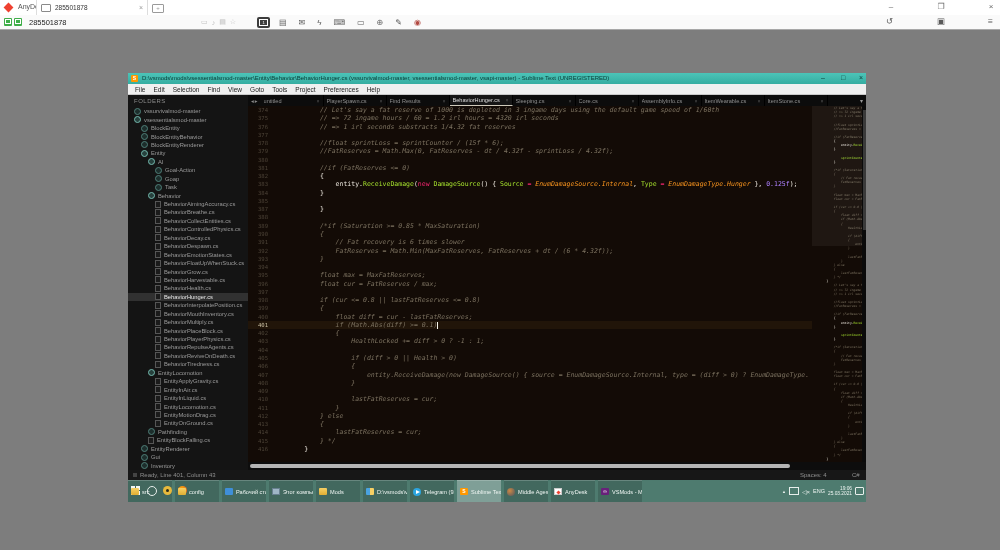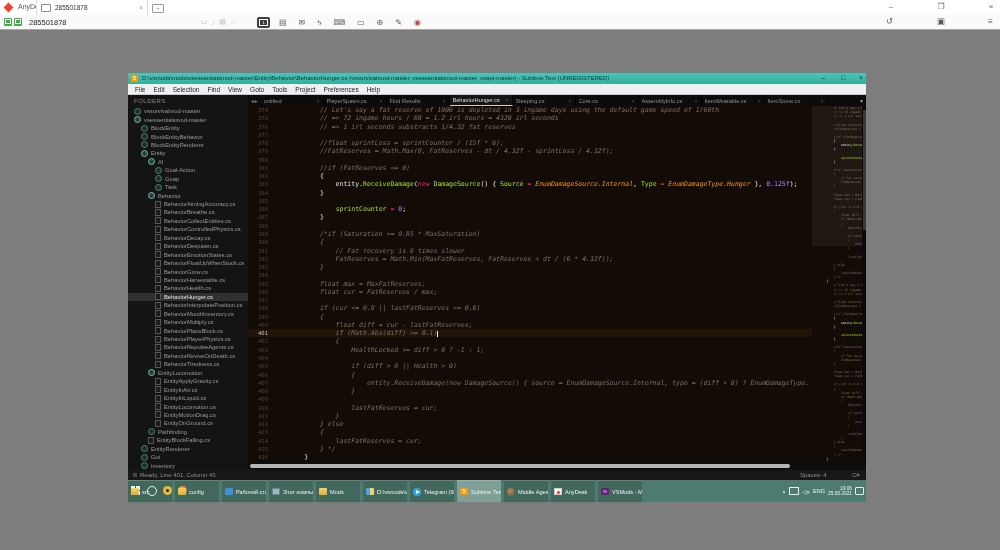--- a/index.html
+++ b/index.html
@@ -449,24 +449,20 @@
     </div>
     <div class="line">
       <span class="ln">384</span>
       <span class="lt"><span class="c-pl">            }</span></span>
     </div>
     <div class="line">
       <span class="ln">385</span>
       <span class="lt"><span class="c-pl"></span></span>
     </div>
     <div class="line">
-      <span class="ln">386</span>
-      <span class="lt"><span class="c-pl">                </span><span class="c-gr">sprintCounter</span><span class="c-pl"> </span><span class="c-rd">=</span><span class="c-pl"> </span><span class="c-pu">0</span><span class="c-pl">;</span></span>
-    </div>
-    <div class="line">
       <span class="ln">387</span>
       <span class="lt"><span class="c-pl">            }</span></span>
     </div>
     <div class="line">
       <span class="ln">388</span>
       <span class="lt"><span class="c-pl"></span></span>
     </div>
     <div class="line">
       <span class="ln">389</span>
       <span class="lt"><span class="c-com">            /*if (Saturation &gt;= 0.85 * MaxSaturation)</span></span>

